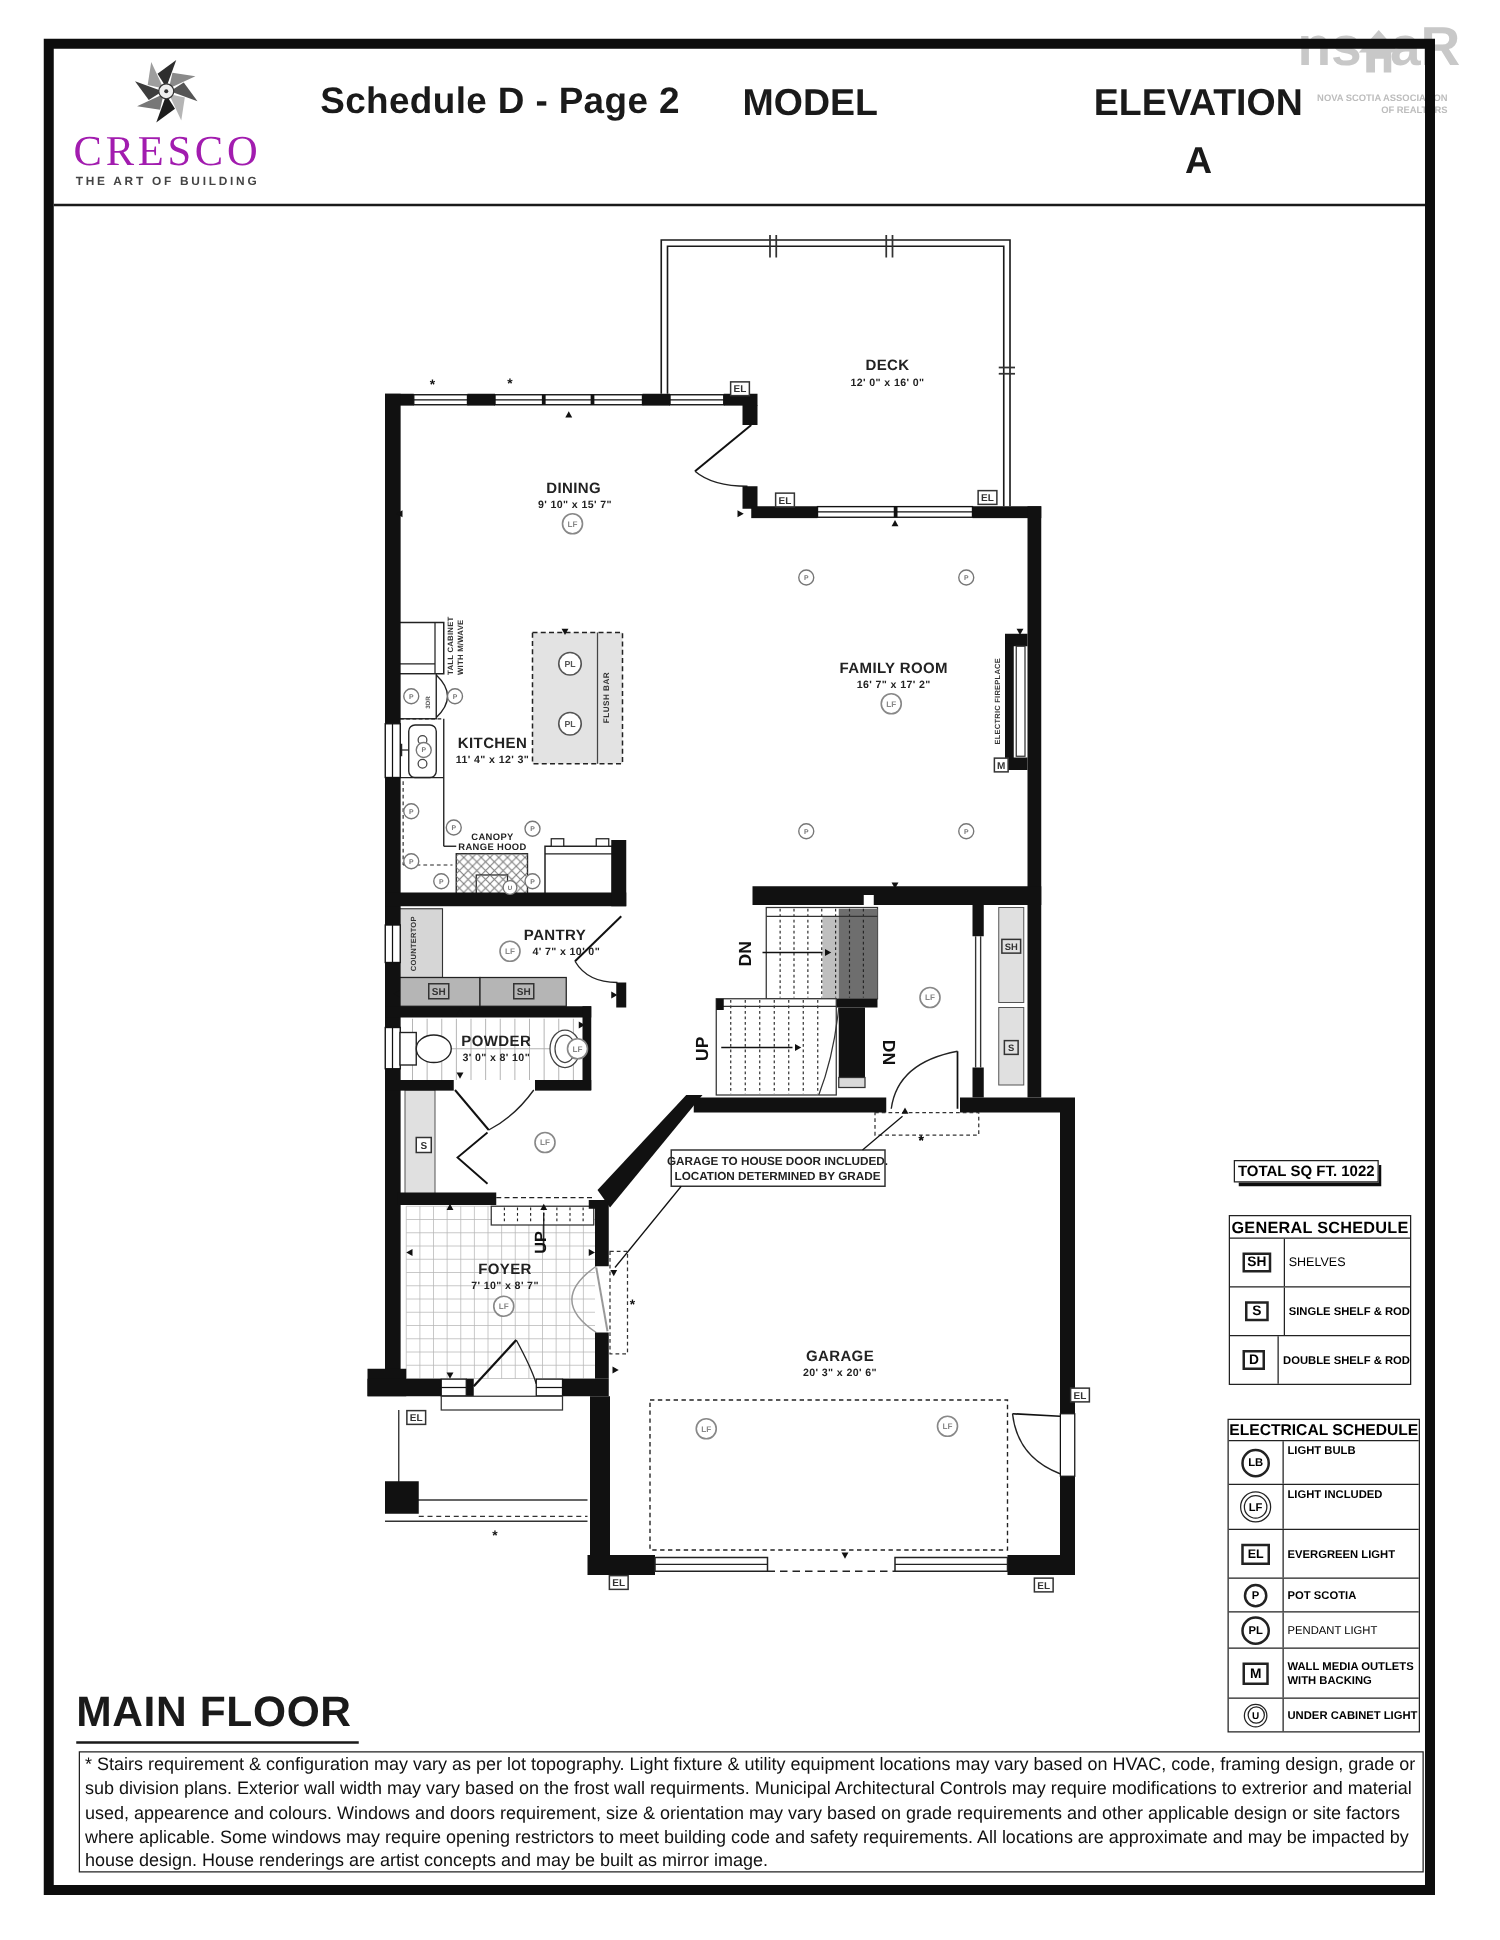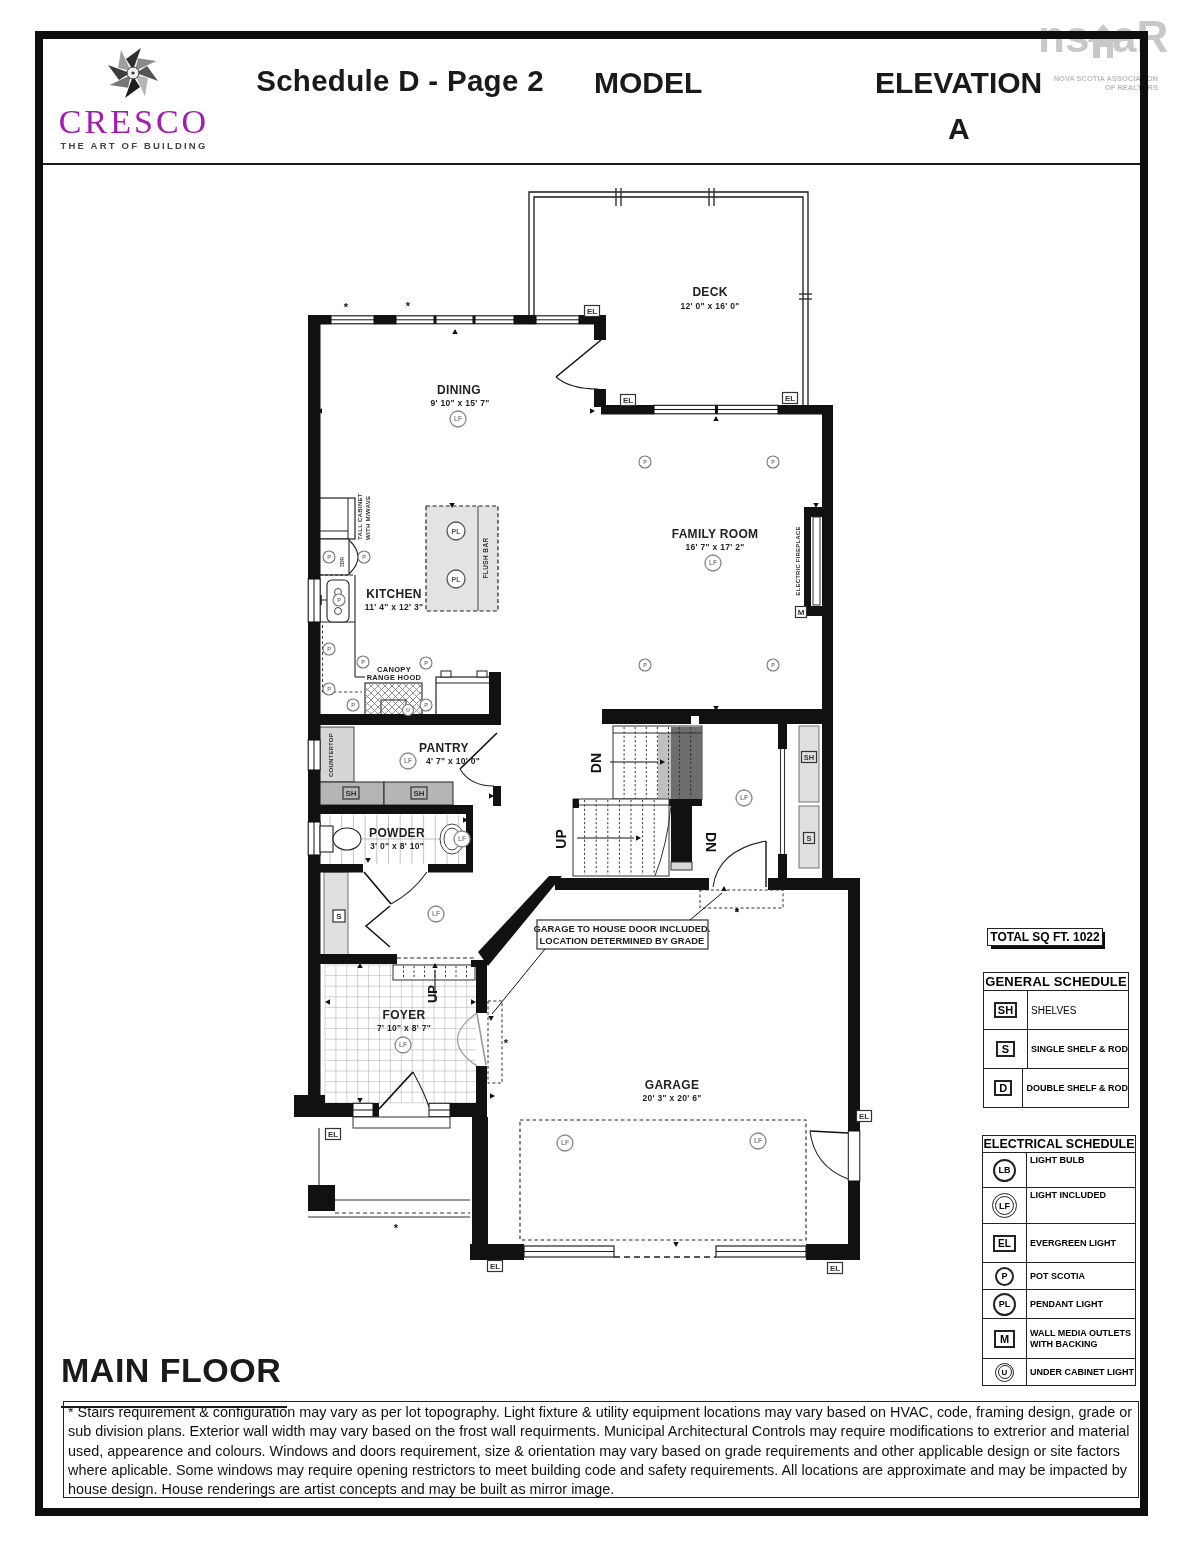--- a/index.html
+++ b/index.html
@@ -459,34 +459,34 @@
  <div style="display:flex;height:26px;border-bottom:1.4px solid #222;">
   <div style="width:43px;border-right:1.4px solid #222;display:flex;align-items:center;justify-content:center">
           <span style="border:2.4px solid #222;border-radius:50%;width:15px;height:15px;display:flex;align-items:center;justify-content:center;font-size:9px;font-weight:700">P</span>
         </div>
   <div style="flex:1;display:flex;align-items:center;padding-left:3px;font-size:9px;font-weight:700;line-height:11px;white-space:nowrap">POT SCOTIA</div>
  </div>
  <div style="display:flex;height:28px;border-bottom:1.4px solid #222;">
   <div style="width:43px;border-right:1.4px solid #222;display:flex;align-items:center;justify-content:center">
           <span style="border:2.2px solid #222;border-radius:50%;width:19px;height:19px;display:flex;align-items:center;justify-content:center;font-size:9px;font-weight:700">PL</span>
         </div>
-  <div style="flex:1;display:flex;align-items:center;padding-left:3px;font-size:9px;font-weight:700;line-height:11px;white-space:nowrap">PENDANT LIGHT</div>
+  <div style="flex:1;display:flex;align-items:center;padding-left:3px;font-size:9px;font-weight:400;line-height:11px;white-space:nowrap">PENDANT LIGHT</div>
  </div>
  <div style="display:flex;height:39px;border-bottom:1.4px solid #222;">
   <div style="width:43px;border-right:1.4px solid #222;display:flex;align-items:center;justify-content:center">
           <span style="border:2px solid #222;font-size:11px;font-weight:700;padding:1px 4px">M</span>
         </div>
   <div style="flex:1;display:flex;align-items:center;padding-left:3px;font-size:9px;font-weight:700;line-height:11px;">WALL MEDIA OUTLETS WITH BACKING</div>
  </div>
  <div style="display:flex;height:26px;">
   <div style="width:43px;border-right:1.4px solid #222;display:flex;align-items:center;justify-content:center">
           <span style="border:1.6px solid #222;border-radius:50%;width:17px;height:17px;display:flex;align-items:center;justify-content:center">
             <span style="border:1.2px solid #222;border-radius:50%;width:12px;height:12px;display:flex;align-items:center;justify-content:center;font-size:8px;font-weight:700">U</span>
           </span>
         </div>
   <div style="flex:1;display:flex;align-items:center;padding-left:3px;font-size:9px;font-weight:700;line-height:11px;white-space:nowrap">UNDER CABINET LIGHT</div>
  </div>
 </div>
 
-<div class="abs" style="left:61px;top:1351px;width:226px;font-size:34px;font-weight:700;letter-spacing:0.5px;color:#1a1a1a;border-bottom:2px solid #1a1a1a;padding-bottom:16px;white-space:nowrap">MAIN FLOOR</div>
+<div class="abs" style="left:61px;top:1351px;width:226px;font-size:34px;font-weight:700;letter-spacing:0.5px;color:#1a1a1a;border-bottom:2px solid #1a1a1a;padding-bottom:3px;white-space:nowrap">MAIN FLOOR</div>
 
 <div class="abs" style="left:63px;top:1401px;width:1070px;height:94px;border:1.4px solid #222;padding:1px 0 0 4px;font-size:14.4px;font-weight:400;color:#111;line-height:19.3px;white-space:nowrap">* Stairs requirement &amp; configuration may vary as per lot topography. Light fixture &amp; utility equipment locations may vary based on HVAC, code, framing design, grade or<br>sub division plans. Exterior wall width may vary based on the frost wall requirments. Municipal Architectural Controls may require modifications to extrerior and material<br>used, appearence and colours. Windows and doors requirement, size &amp; orientation may vary based on grade requirements and other applicable design or site factors<br>where aplicable. Some windows may require opening restrictors to meet building code and safety requirements. All locations are approximate and may be impacted by<br>house design. House renderings are artist concepts and may be built as mirror image.</div>
 
 </div>
 </body></html>

